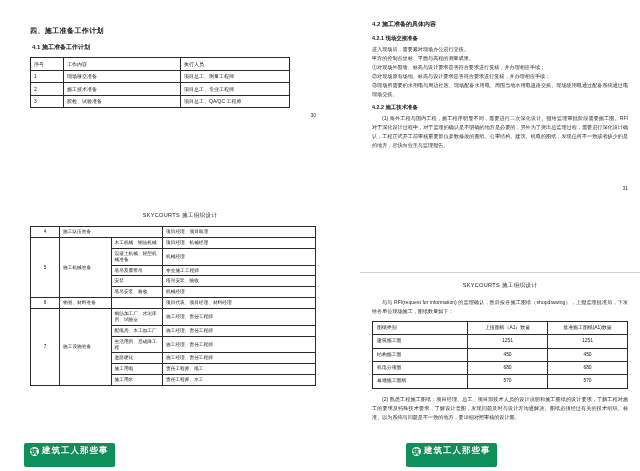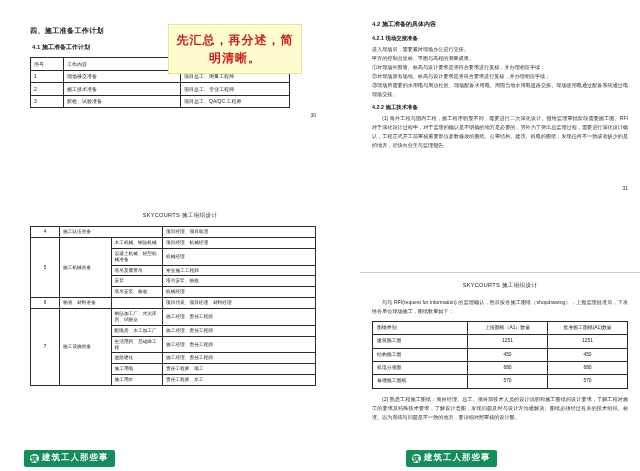--- a/index.html
+++ b/index.html
@@ -103,21 +103,21 @@
   }
   .tbl3 .cA{width:86px;text-align:left;}
 
   
   .wm{
     position:absolute;bottom:4px;
     display:flex;align-items:center;
     font-size:8.5px;font-weight:bold;color:#ffffff;
     background:#0f8f5a;
     border-radius:2px;
-    padding:2px 6px 3px;
+    padding:2px 6px 10px;
     letter-spacing:1px;
     white-space:nowrap;
   }
   .wm .dot{
     width:9px;height:9px;border-radius:50%;
     background:#ffffff;color:#0f8f5a;
     font-size:7px;line-height:9px;text-align:center;
     margin-right:3px;font-weight:bold;
   }
   #wm-left{left:24px;}
@@ -155,23 +155,20 @@
           <td class="c-no">3</td>
           <td class="c-mid">胶检、试验准备</td>
           <td>项目总工、QA/QC 工程师</td>
         </tr>
       </tbody>
         </table>
 
       <div class="pagenum" style="width:286px;margin-top:4px;">30</div>
     </div>
 
-    <div class="callout">
-      <div class="callout-text">先汇总，再分述，简明清晰。</div>
-    </div>
 
     <div id="block-b">
       <div class="doc-head">SKYCOURTS 施工组织设计</div>
       <table class="tbl2">
         <tbody>
             <tr>
           <td class="c1">4</td>
           <td class="c2" colspan="2">施工队伍准备</td>
           <td class="c3">项目经理、项目助理</td>
         </tr>

